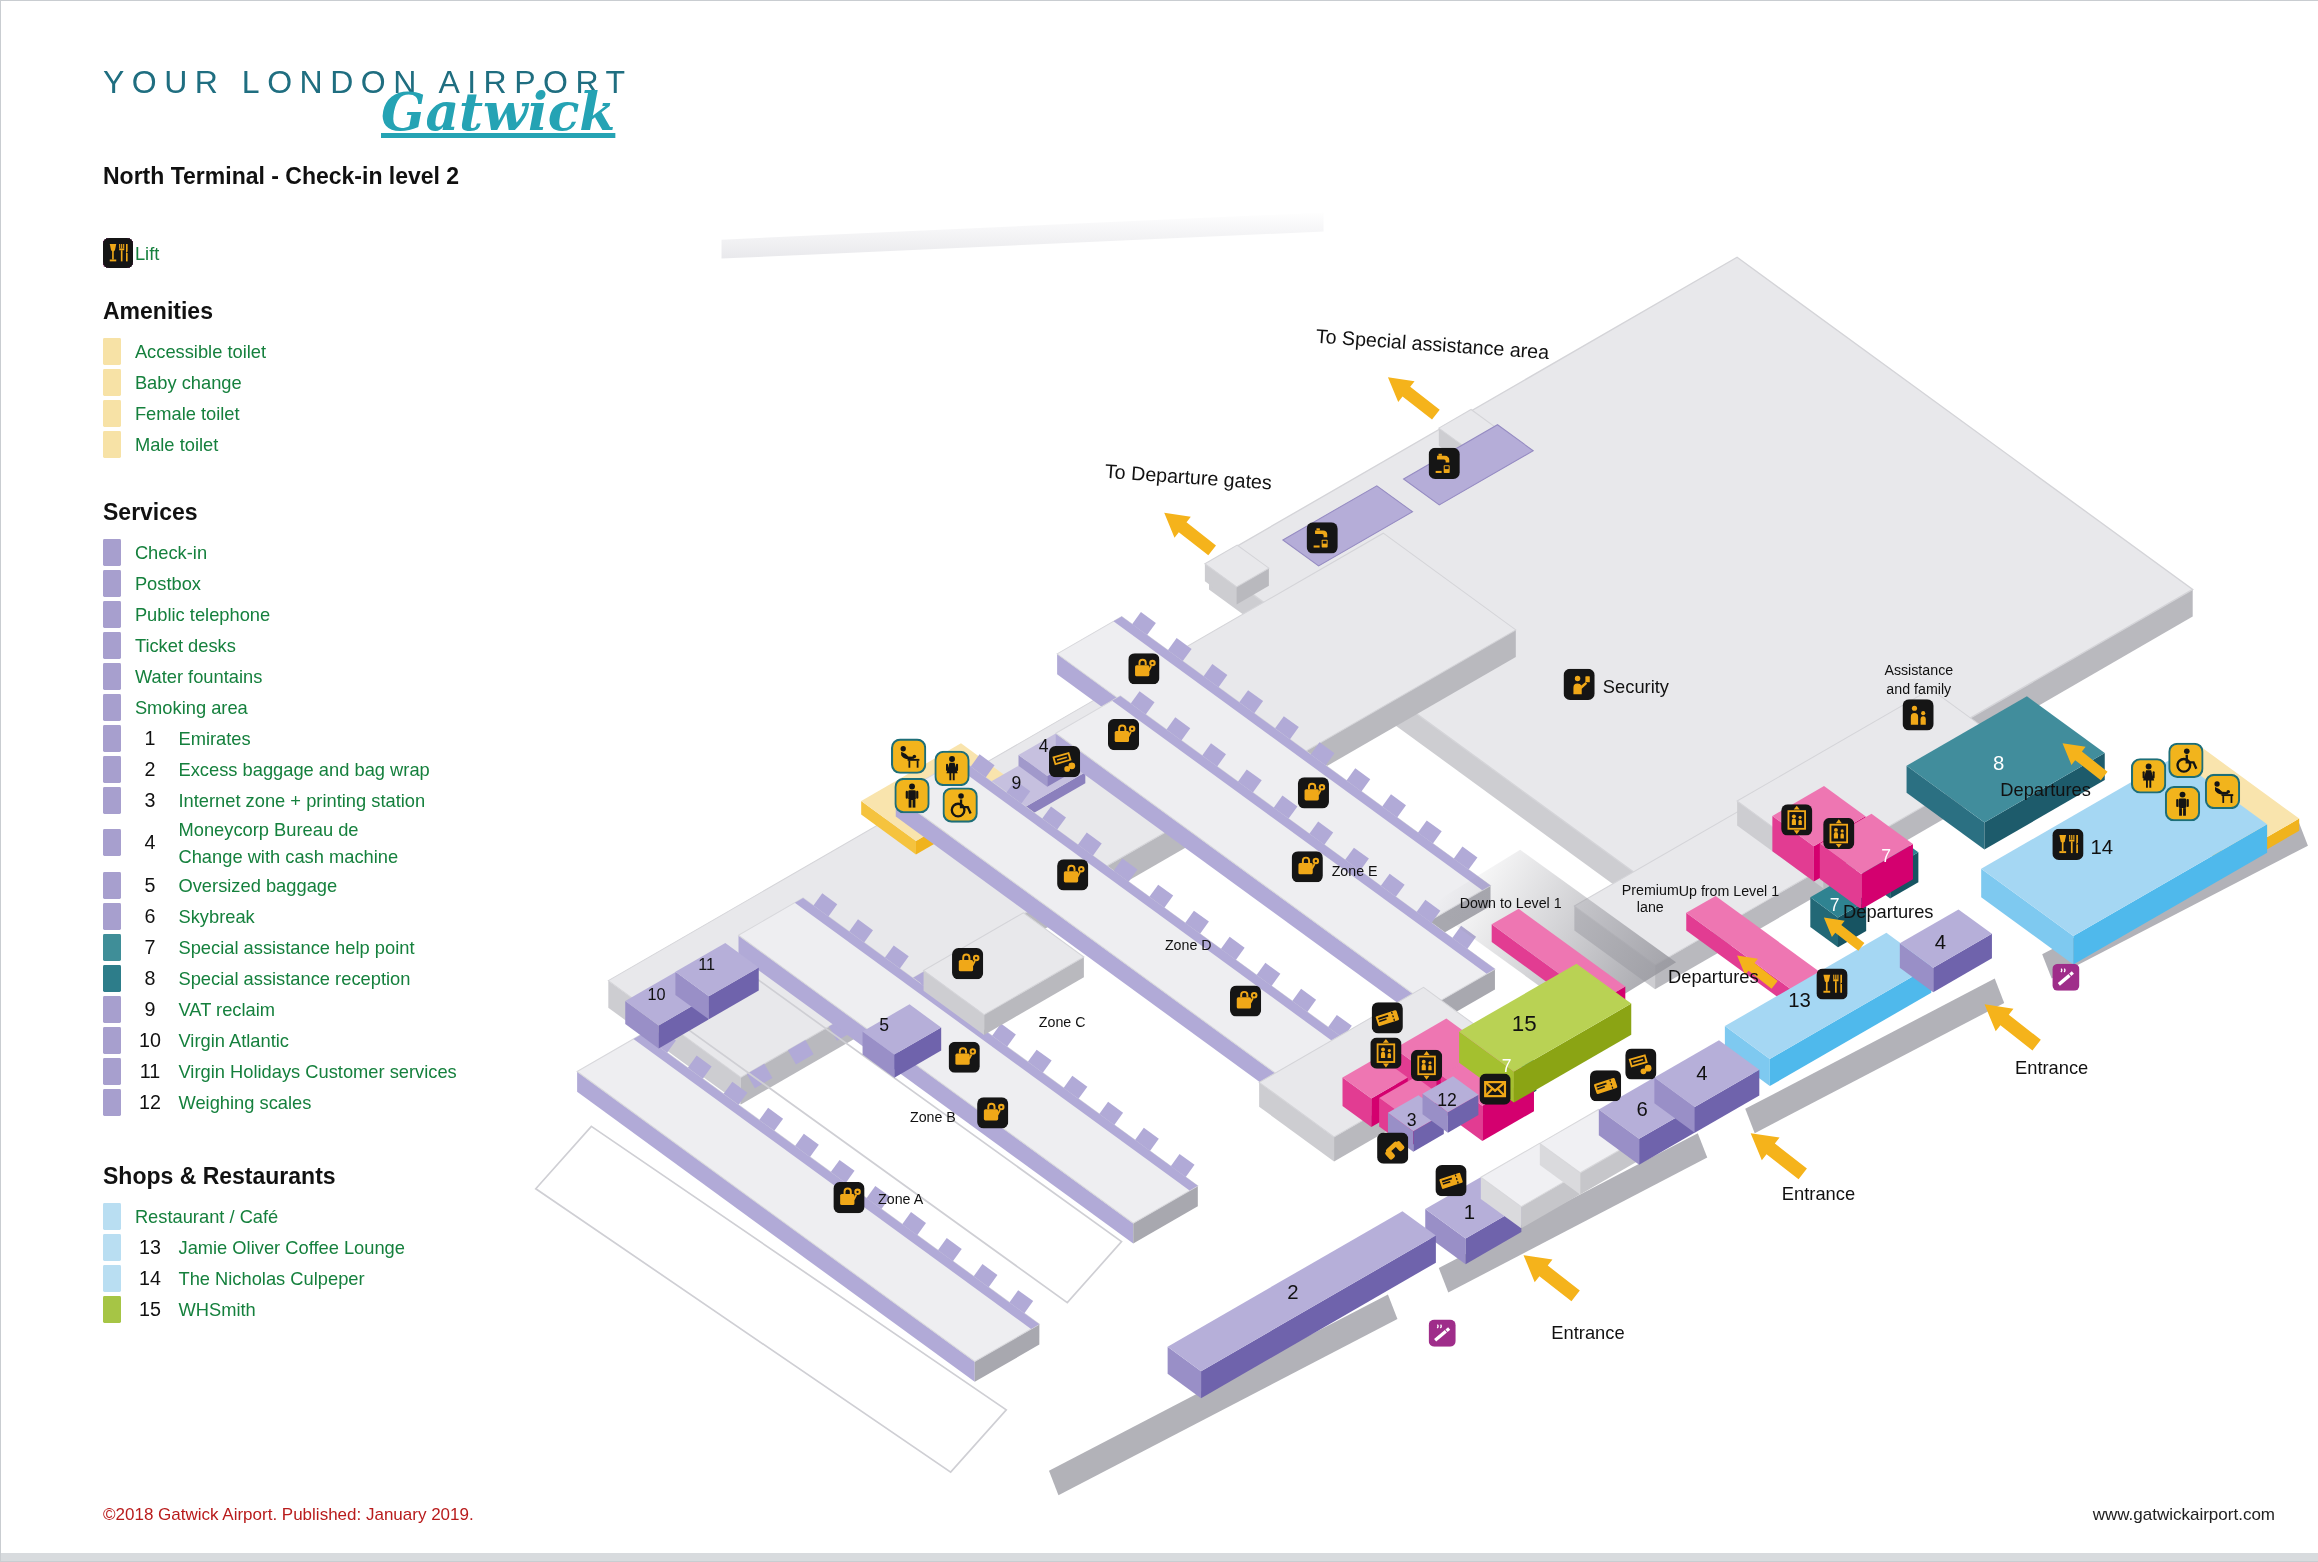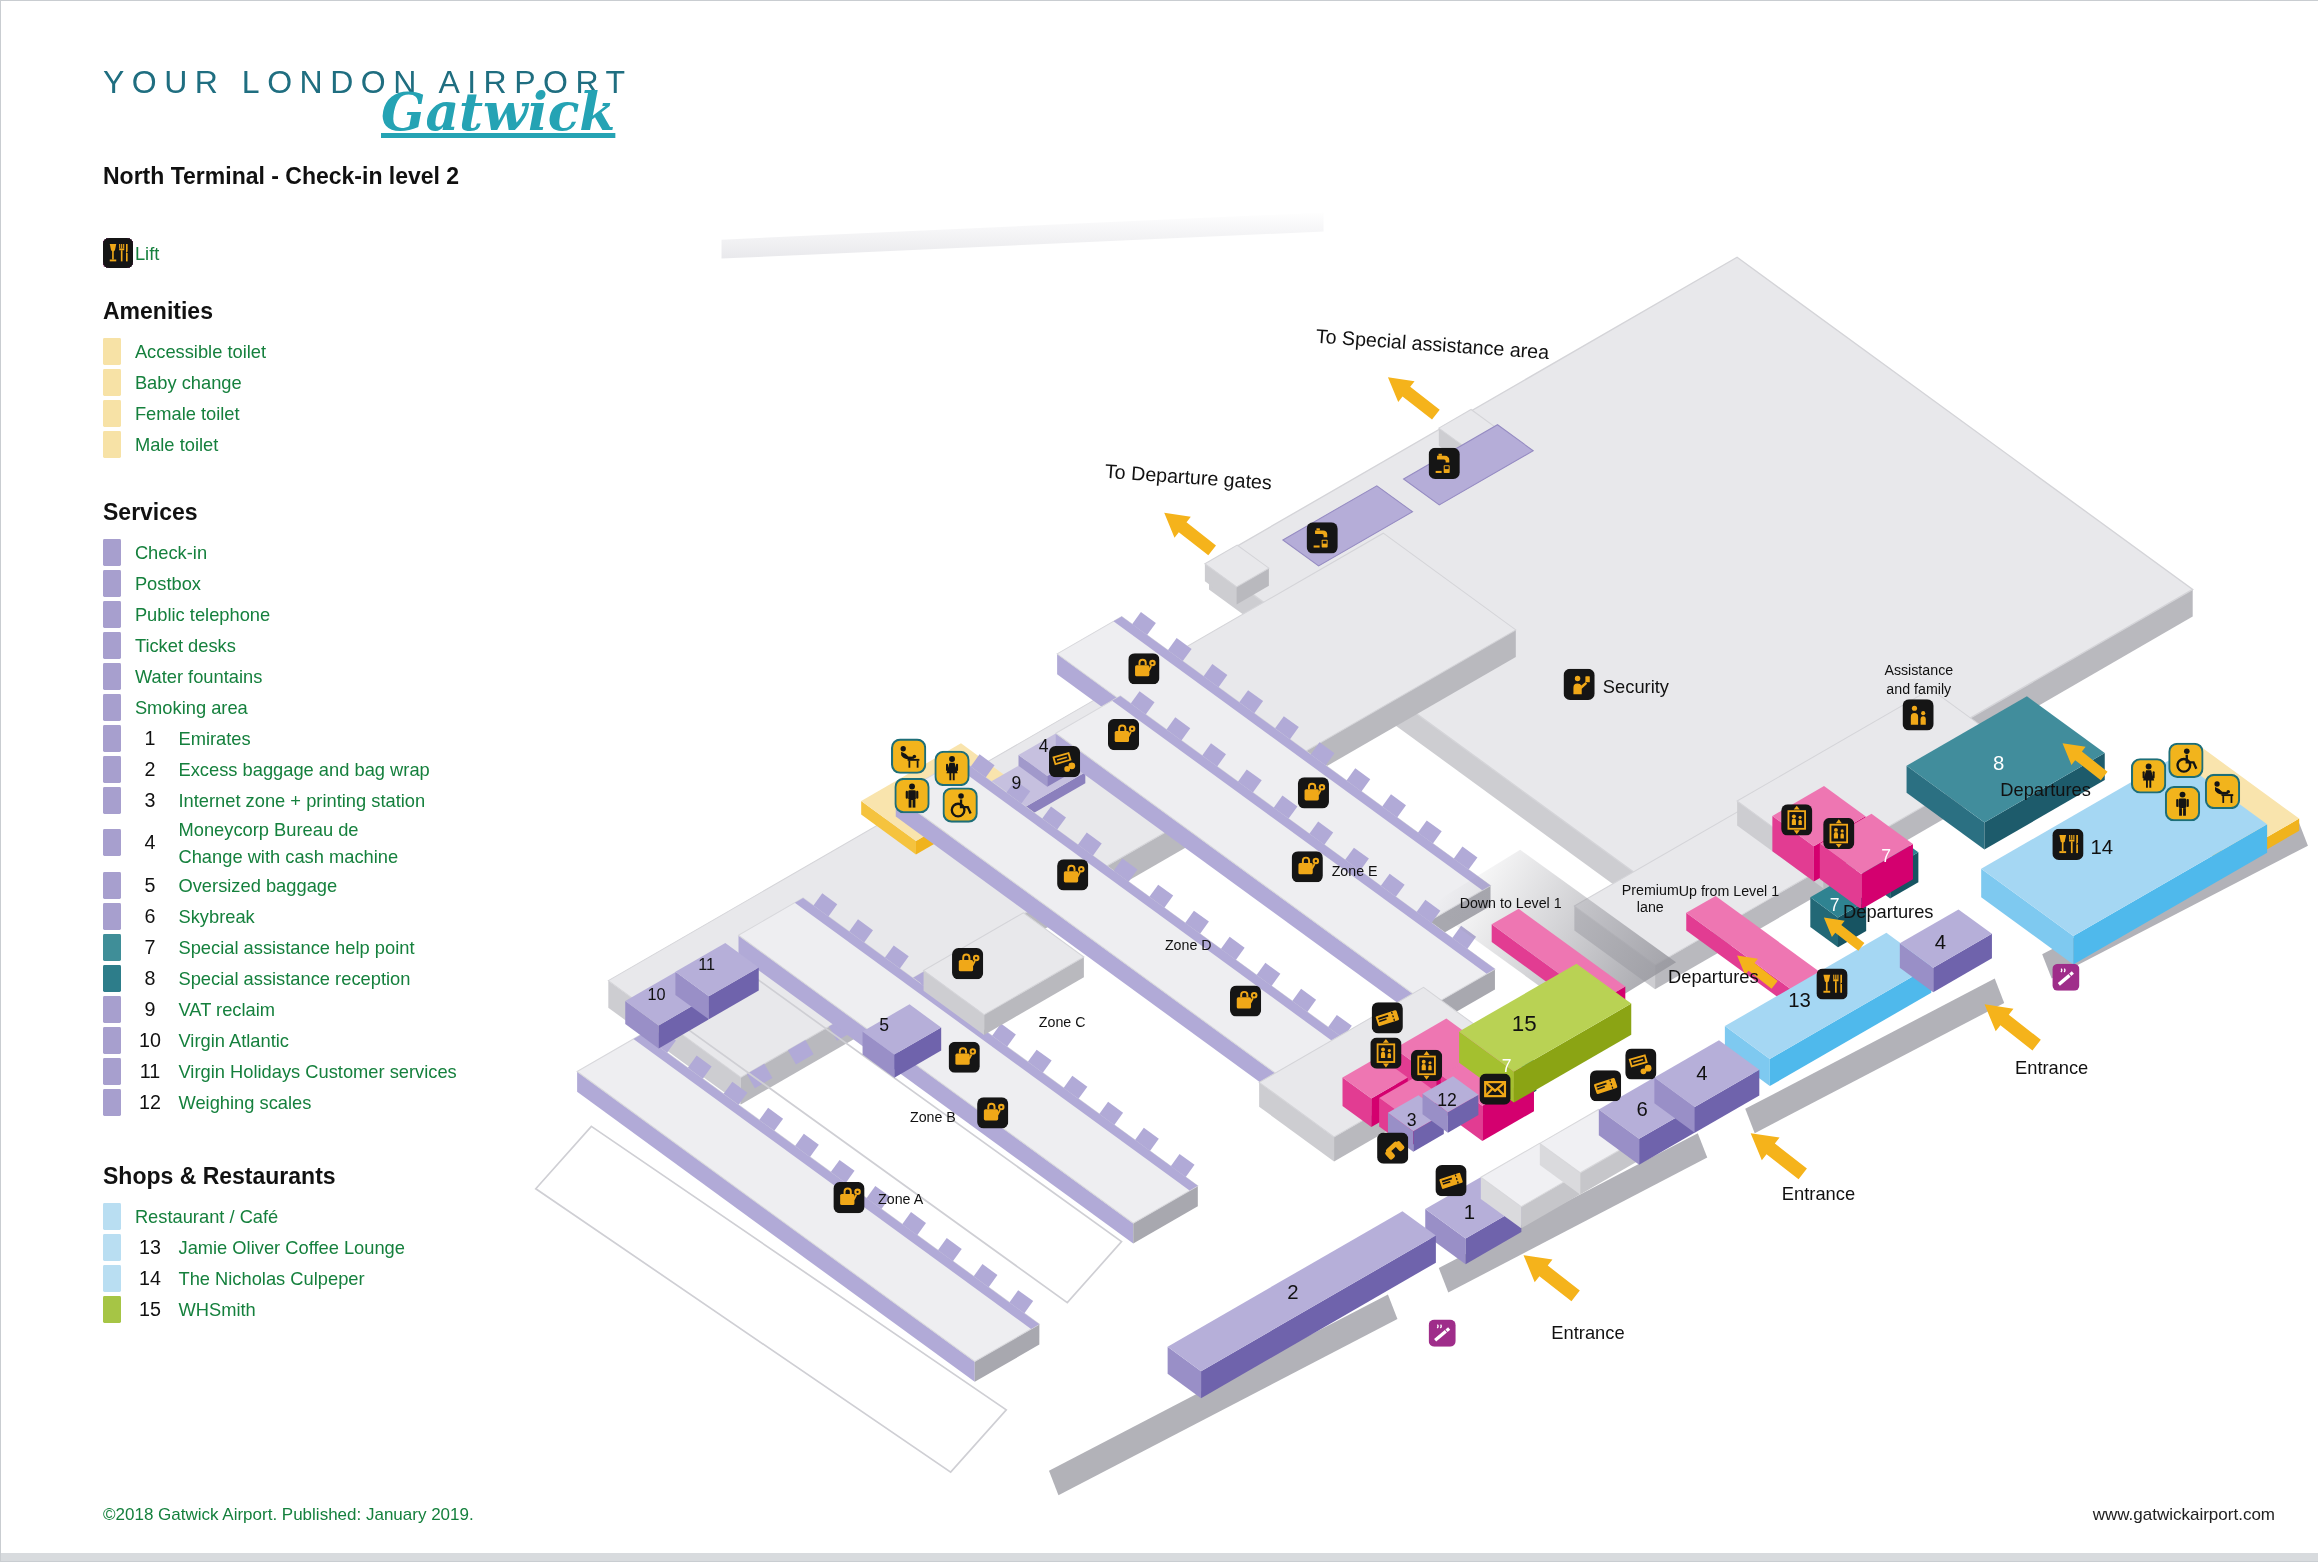--- a/index.html
+++ b/index.html
@@ -16,21 +16,21 @@
   
   .legend{position:absolute;left:102px;top:237px;width:543px;color:#111;}
   .legend h2{font-size:23px;font-weight:700;color:#111;margin:0 0 11px 0;}
   .mt-a{margin-top:28.5px!important;} .mt-s{margin-top:39px!important;} .mt-sh{margin-top:45px!important;}
   .lrow{display:flex;align-items:center;min-height:31px;gap:13.6px;}
   .sw{width:18.3px;height:27px;flex:0 0 18.3px;border-radius:1.4px;}
   .lic{width:30px;height:30px;flex:0 0 30px;}
   .lnum{width:30px;flex:0 0 30px;text-align:center;font-size:19.7px;color:#111;}
   .llab{font-size:18.3px;color:#15803d;line-height:27px;}
   
-  .foot-l{position:absolute;left:102px;top:1504px;font-size:17px;color:#15803d;}
+  .foot-l{position:absolute;left:102px;top:1504px;font-size:17px;color:#b91c1c;}
   .foot-r{position:absolute;right:43px;top:1504px;font-size:17px;color:#222;}
   
   svg{position:absolute;left:0;top:0;}
   text{font-family:"Liberation Sans",sans-serif;fill:#111;}
   .tl{font-size:29px;} .tm{font-size:27px;} .ts{font-size:21px;}
   .tz{font-size:21px;} .tn{font-size:30px;} .tsn{font-size:26px;}
   .t24{font-size:24px;} .t32{font-size:33px;}
   .w{fill:#ffffff;}
 </style>
 </head>

